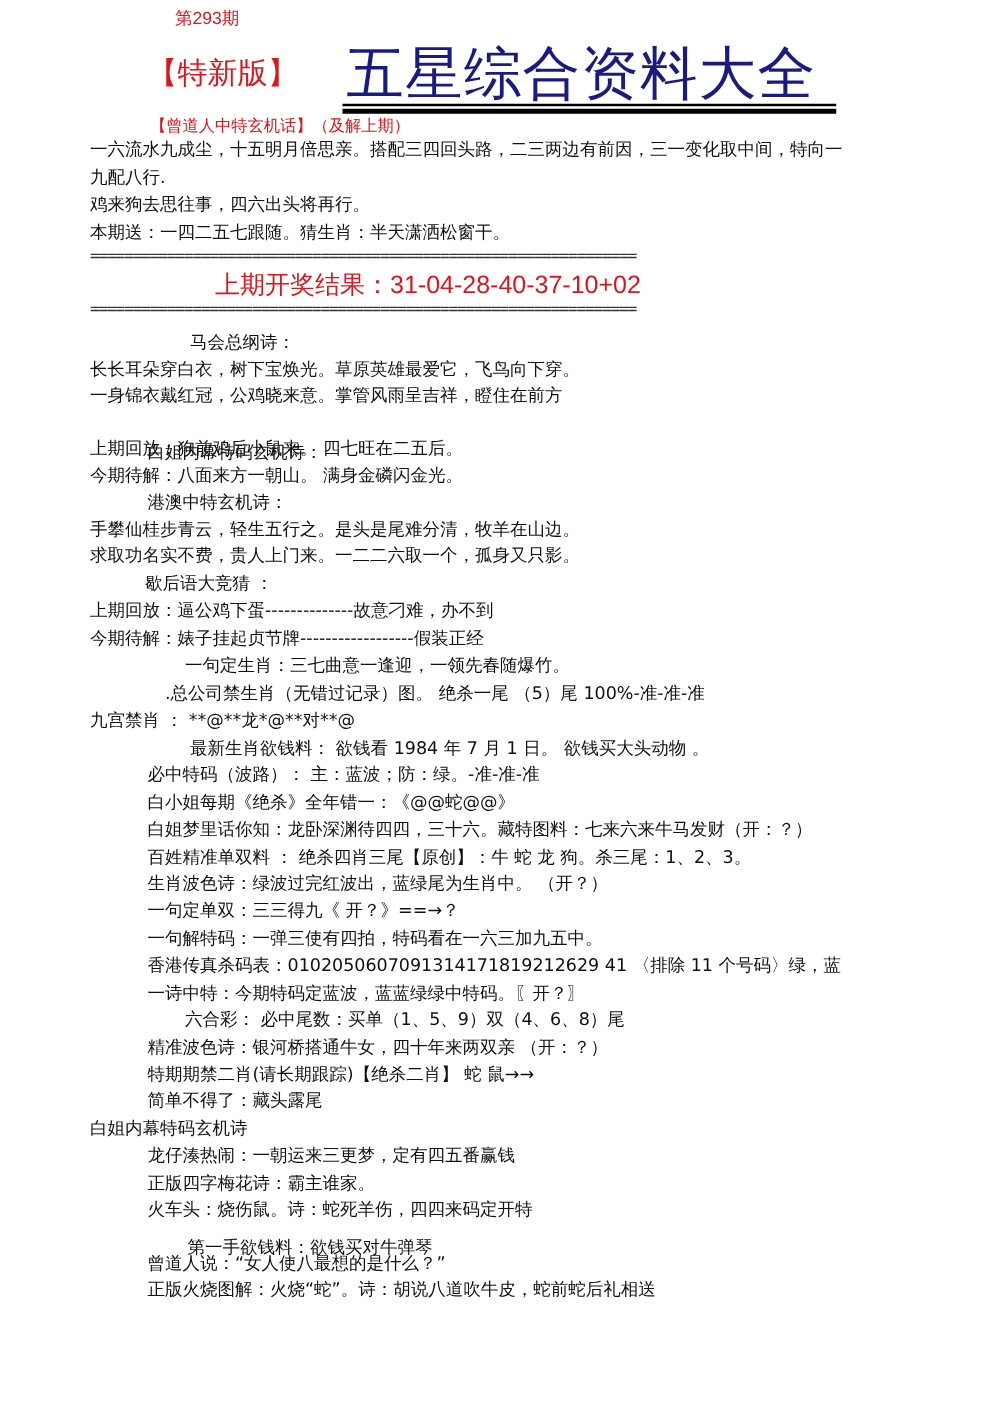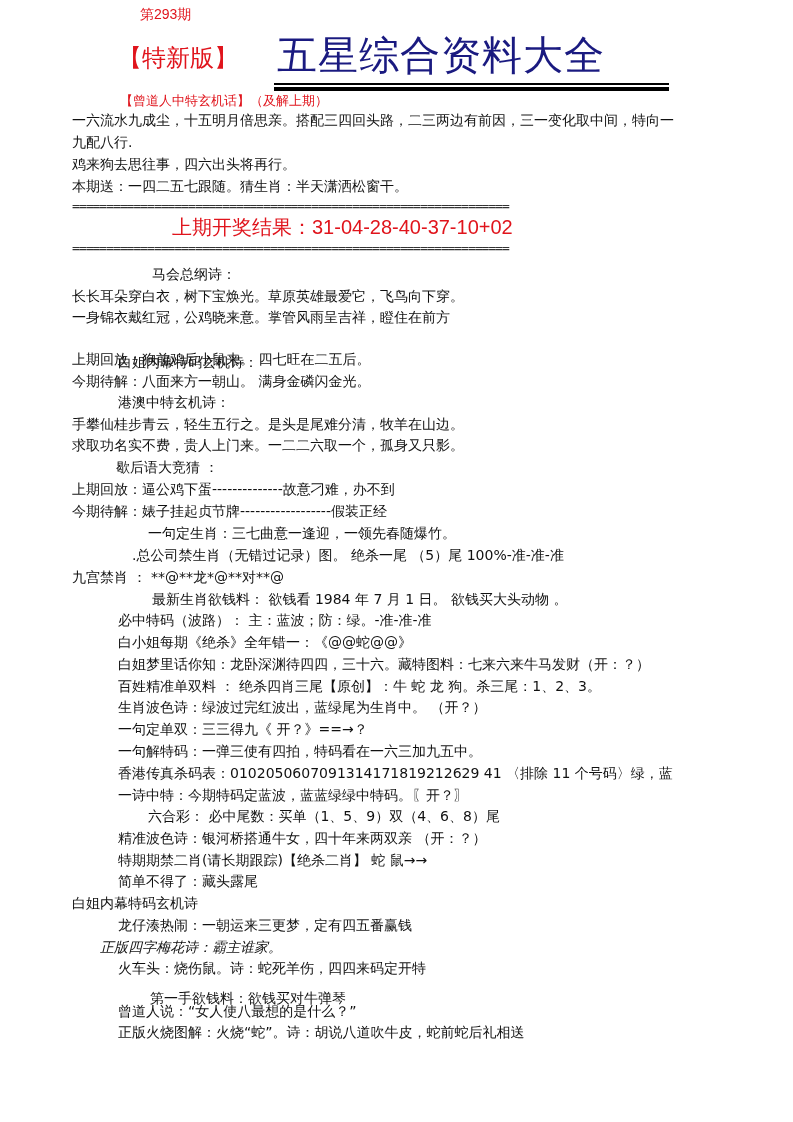--- a/index.html
+++ b/index.html
@@ -1,21 +1,21 @@
 <!DOCTYPE html>
 <html><head>
 <meta charset="utf-8">
 <style>
   html, body { margin: 0; padding: 0; background: #ffffff; }
   body { width: 793px; height: 1122px; position: relative; overflow: hidden;
          font-family: "DejaVu Sans", "Liberation Sans", sans-serif; color: #111; }
   .abs { position: absolute; white-space: nowrap; }
   .issue { left: 140px; top: 6px; font-size: 14px; color: #e0141c; font-family: "Liberation Sans", sans-serif; letter-spacing: 0px; }
   .edition { left: 118px; top: 42px; font-size: 24px; color: #e0141c; font-family: "DejaVu Serif", serif; }
-  .main-title { left: 277px; top: 28px; font-size: 40px; color: #1a1a80; font-family: "DejaVu Serif", serif; letter-spacing: 1px; }
+  .main-title { left: 277px; top: 28px; font-size: 46px; color: #1a1a80; font-family: "DejaVu Serif", serif; letter-spacing: 1px; }
   .title-rule1 { left: 274px; top: 83px; width: 395px; height: 2px; background: #000; }
   .title-rule2 { left: 274px; top: 87px; width: 395px; height: 4px; background: #000; }
   .subhead { left: 120px; top: 92px; font-size: 13px; color: #e0141c; }
   .line { font-size: 14px; line-height: 20px; color: #111; }
   .sep { left: 72px; font-size: 13px; letter-spacing: -1px; color: #333; font-family: "DejaVu Sans Mono", monospace; overflow: hidden; width: 580px; }
   .result { left: 172px; top: 214px; font-size: 20px; color: #e0141c; font-family: "Liberation Sans", sans-serif; }
 </style>
 </head>
 <body>
 
@@ -62,18 +62,18 @@
     <div class="abs line" style="left: 118px; top: 719px;">一句定单双：三三得九《 开？》==→？</div>
     <div class="abs line" style="left: 118px; top: 741px;">一句解特码：一弹三使有四拍，特码看在一六三加九五中。</div>
     <div class="abs line" style="left: 118px; top: 763px;">香港传真杀码表：0102050607091314171819212629 41 〈排除 11 个号码〉绿，蓝</div>
     <div class="abs line" style="left: 118px; top: 785px;">一诗中特：今期特码定蓝波，蓝蓝绿绿中特码。〖开？〗</div>
     <div class="abs line" style="left: 148px; top: 806px;">六合彩： 必中尾数：买单（1、5、9）双（4、6、8）尾</div>
     <div class="abs line" style="left: 118px; top: 828px;">精准波色诗：银河桥搭通牛女，四十年来两双亲        （开：？）</div>
     <div class="abs line" style="left: 118px; top: 850px;">特期期禁二肖(请长期跟踪)【绝杀二肖】 蛇 鼠→→</div>
     <div class="abs line" style="left: 118px; top: 871px;">简单不得了：藏头露尾</div>
     <div class="abs line" style="left: 72px; top: 893px;">白姐内幕特码玄机诗</div>
     <div class="abs line" style="left: 118px; top: 915px;">龙仔湊热闹：一朝运来三更梦，定有四五番赢钱</div>
-    <div class="abs line" style="left: 100px; top: 937px; font-style: italic;">正版四字梅花诗：霸主谁家。</div>
+    <div class="abs line" style="left: 118px; top: 937px;">正版四字梅花诗：霸主谁家。</div>
     <div class="abs line" style="left: 118px; top: 958px; text-align: center;">火车头：烧伤鼠。诗：蛇死羊伤，四四来码定开特</div>
     <div class="abs line" style="left: 150px; top: 988px;">第一手欲钱料：欲钱买对牛弹琴</div>
     <div class="abs line" style="left: 118px; top: 1001px;">曾道人说：“女人使八最想的是什么？”</div>
     <div class="abs line" style="left: 118px; top: 1022px;">正版火烧图解：火烧“蛇”。诗：胡说八道吹牛皮，蛇前蛇后礼相送</div>
   </div>
 
 </body></html>

